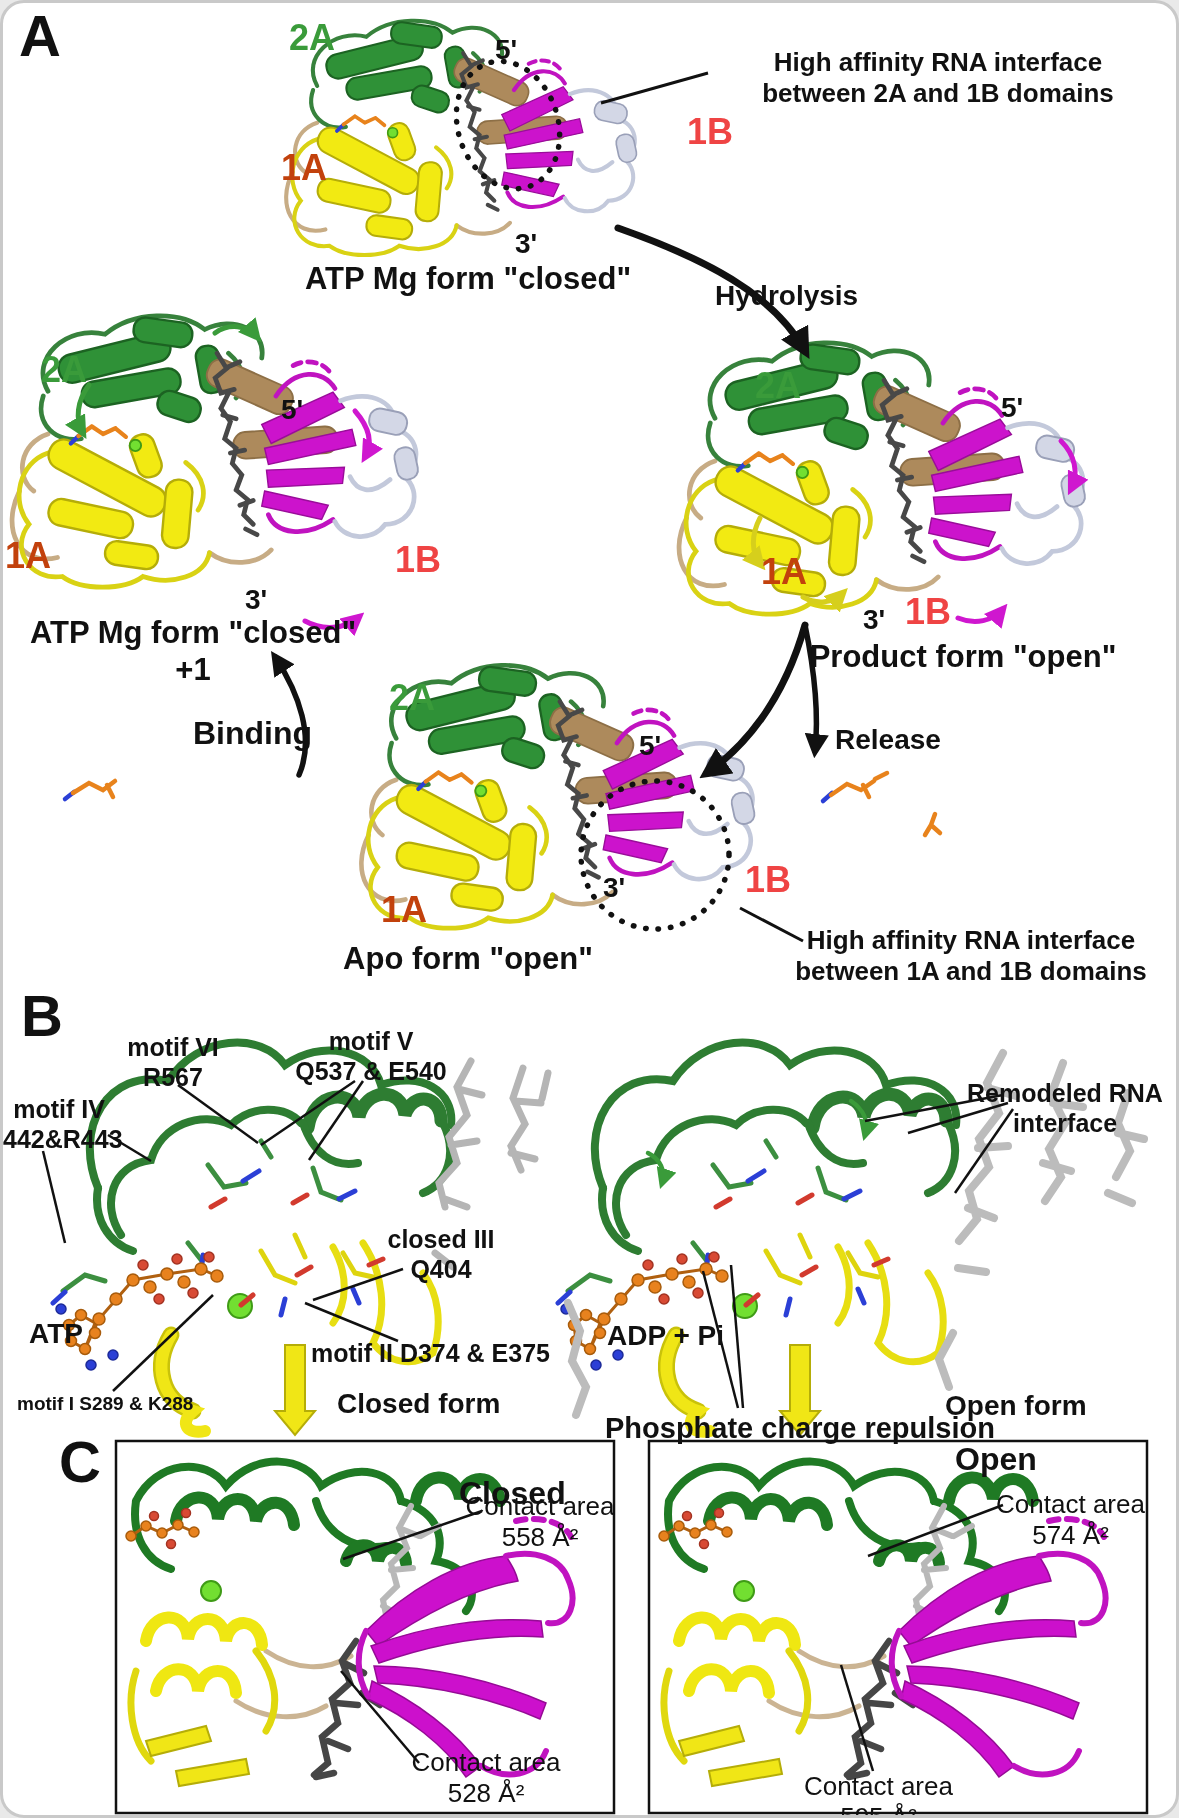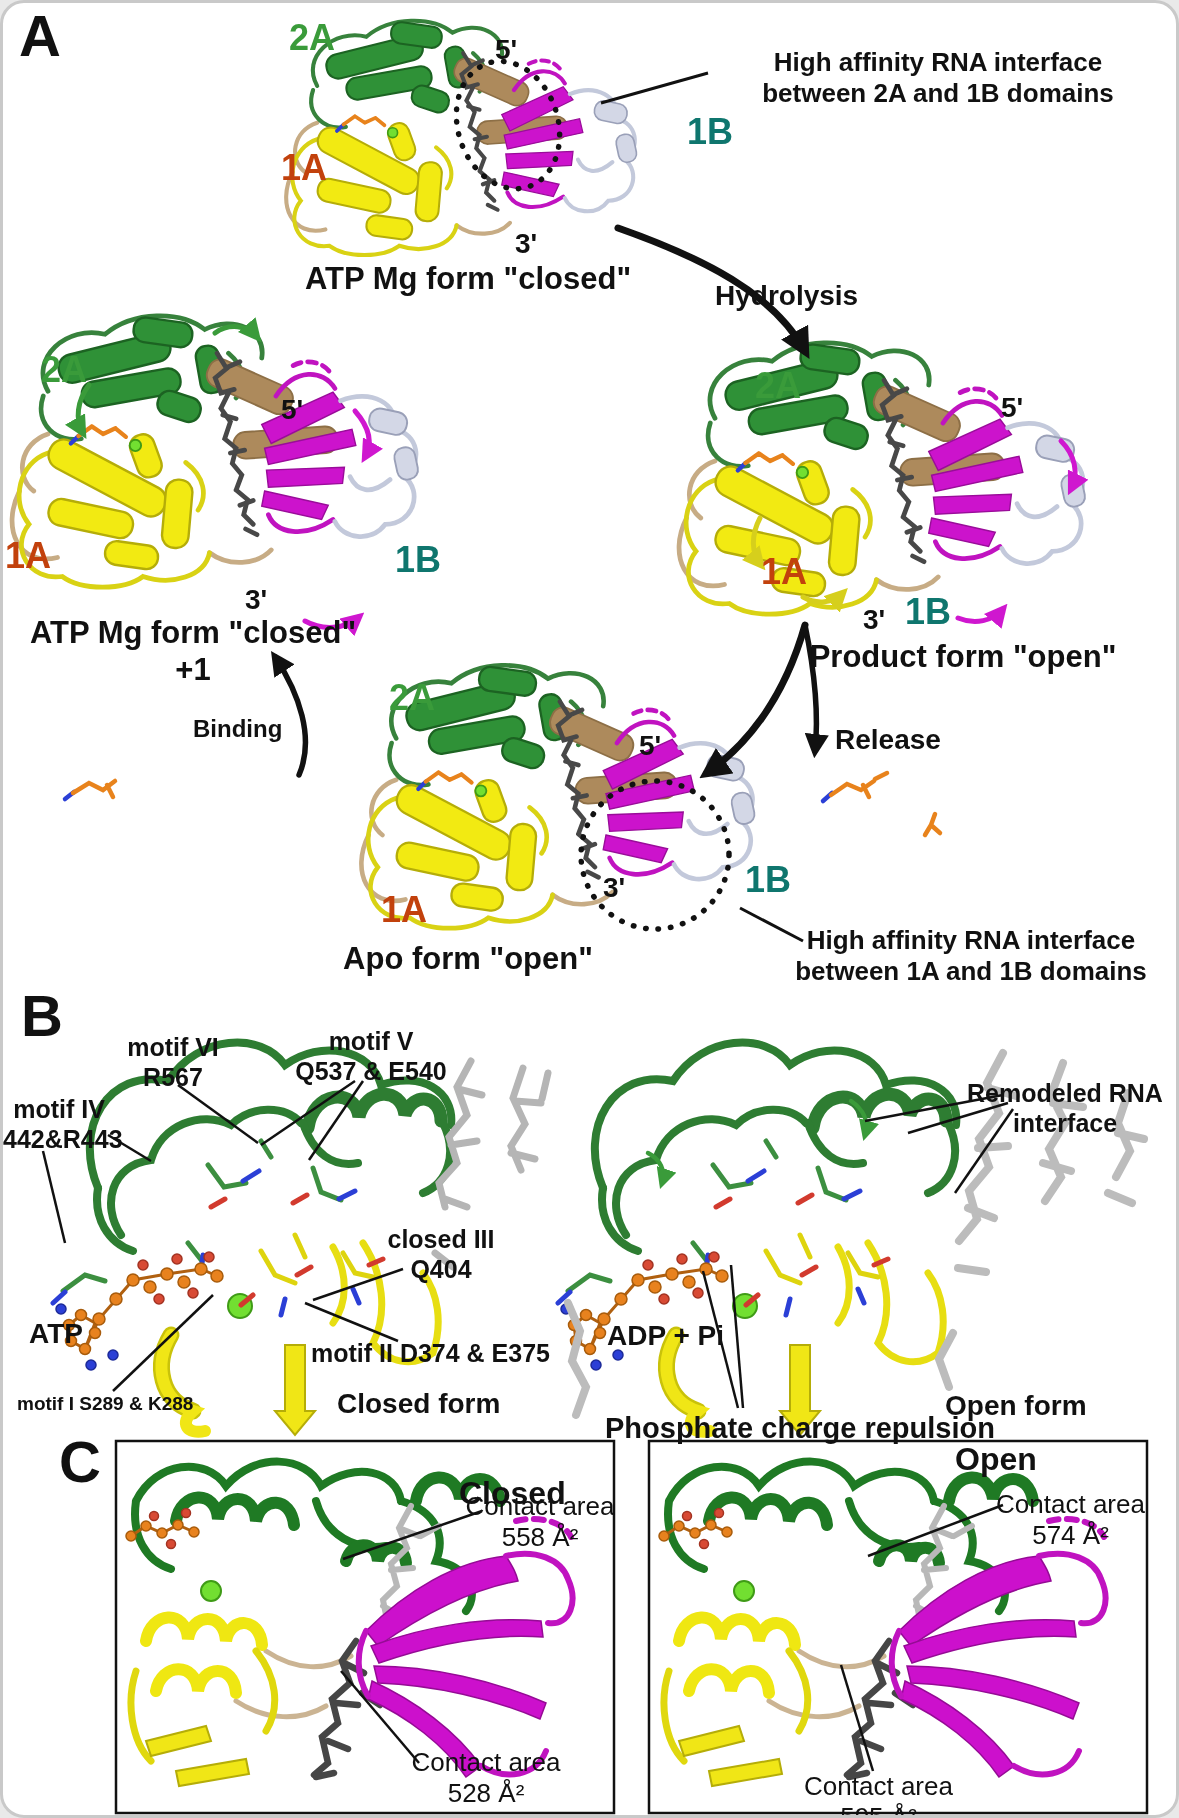--- a/index.html
+++ b/index.html
@@ -4,21 +4,21 @@
 <style>
   html,body{margin:0;padding:0;background:#e9e9e9;}
   .stage{position:relative;width:1179px;height:1818px;background:#ffffff;
     border:3px solid #c9c9c9;border-radius:24px;box-sizing:border-box;overflow:hidden;
     font-family:"Liberation Sans", sans-serif;}
   svg{position:absolute;left:0;top:0;}
   .t{position:absolute;font-weight:bold;color:#111;white-space:pre-line;line-height:1.18;}
   .ctr{text-align:center;}
   .lblG{color:#3a9b3a;}
   .lblY{color:#c2410c;}
-  .lblM{color:#0f766e;}
+  .lblM{color:#ef4444;}
   .big{font-size:58px;line-height:1;}
 
   
   .pg-cyl{fill:#2f9137;stroke:#1c6322;stroke-width:2.5;}
   .pg-loop{fill:none;stroke:#37823c;stroke-width:5;stroke-linecap:round;}
   .py-cyl{fill:#f2ea12;stroke:#b5ad08;stroke-width:2.5;}
   .py-loop{fill:none;stroke:#d9d214;stroke-width:5;stroke-linecap:round;}
   .tan{fill:none;stroke:#c7ac85;stroke-width:5;stroke-linecap:round;}
   .rba{fill:#ad8a5c;stroke:#8d6f46;stroke-width:2;}
   .rda{fill:none;stroke:#484848;stroke-width:5;stroke-linecap:round;}
@@ -301,21 +301,21 @@
 <div class="t lblM" style="left:902px;top:588px;font-size:36px;">1B</div>
 <div class="t ctr" style="left:760px;top:636px;width:400px;font-size:31px;">Product form "open"</div>
 <div class="t" style="left:832px;top:720px;font-size:28px;">Release</div>
 
 <div class="t lblG" style="left:38px;top:346px;font-size:36px;">2A</div>
 <div class="t" style="left:278px;top:390px;font-size:28px;">5'</div>
 <div class="t lblY" style="left:2px;top:532px;font-size:36px;">1A</div>
 <div class="t lblM" style="left:392px;top:536px;font-size:36px;">1B</div>
 <div class="t" style="left:242px;top:580px;font-size:28px;">3'</div>
 <div class="t ctr" style="left:10px;top:612px;width:360px;font-size:31px;">ATP Mg form "closed" +1</div>
-<div class="t" style="left:190px;top:712px;font-size:24px;text-align:center;">Binding</div>
+<div class="t" style="left:190px;top:712px;font-size:32px;text-align:center;">Binding</div>
 
 <div class="t lblG" style="left:386px;top:674px;font-size:36px;">2A</div>
 <div class="t" style="left:636px;top:726px;font-size:28px;">5'</div>
 <div class="t lblY" style="left:378px;top:886px;font-size:36px;">1A</div>
 <div class="t" style="left:600px;top:868px;font-size:28px;">3'</div>
 <div class="t lblM" style="left:742px;top:856px;font-size:36px;">1B</div>
 <div class="t ctr" style="left:310px;top:938px;width:310px;font-size:31px;">Apo form "open"</div>
 <div class="t ctr" style="left:768px;top:922px;width:400px;font-size:26px;">High affinity RNA interface
 between 1A and 1B domains</div>
 

